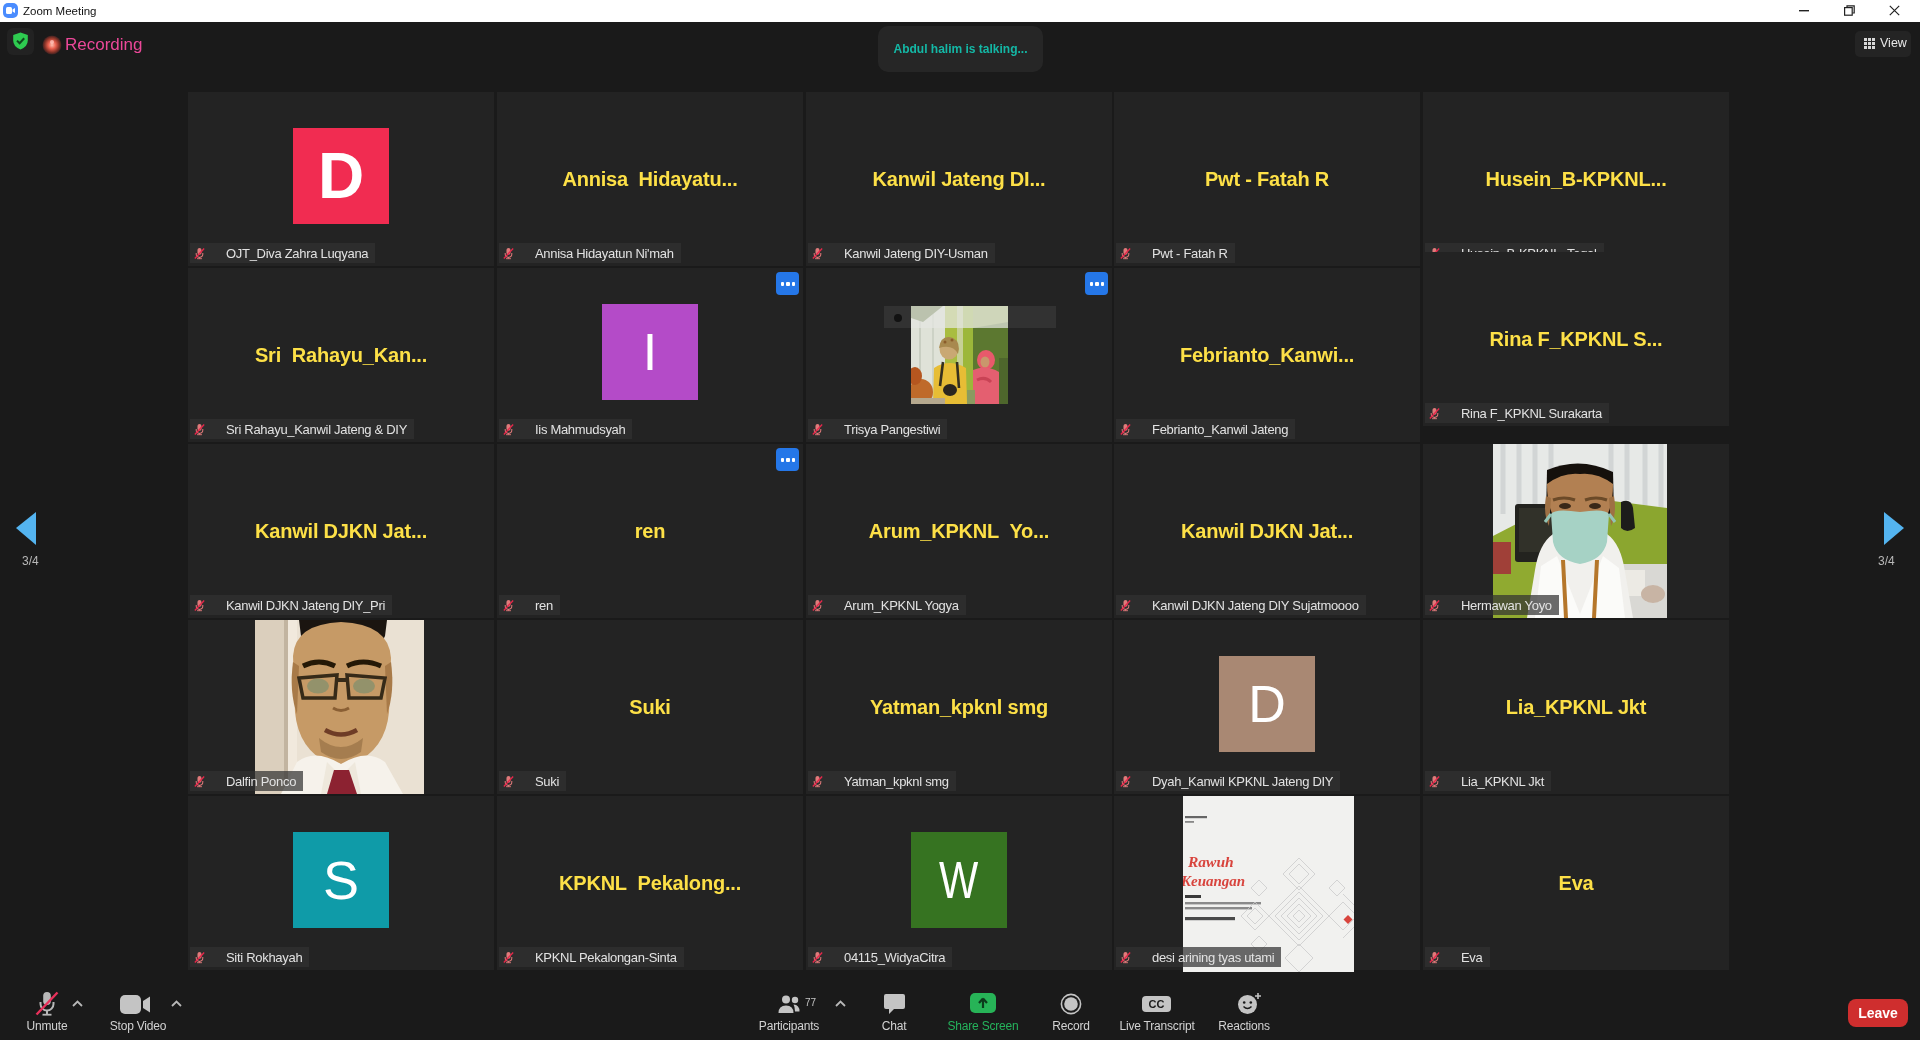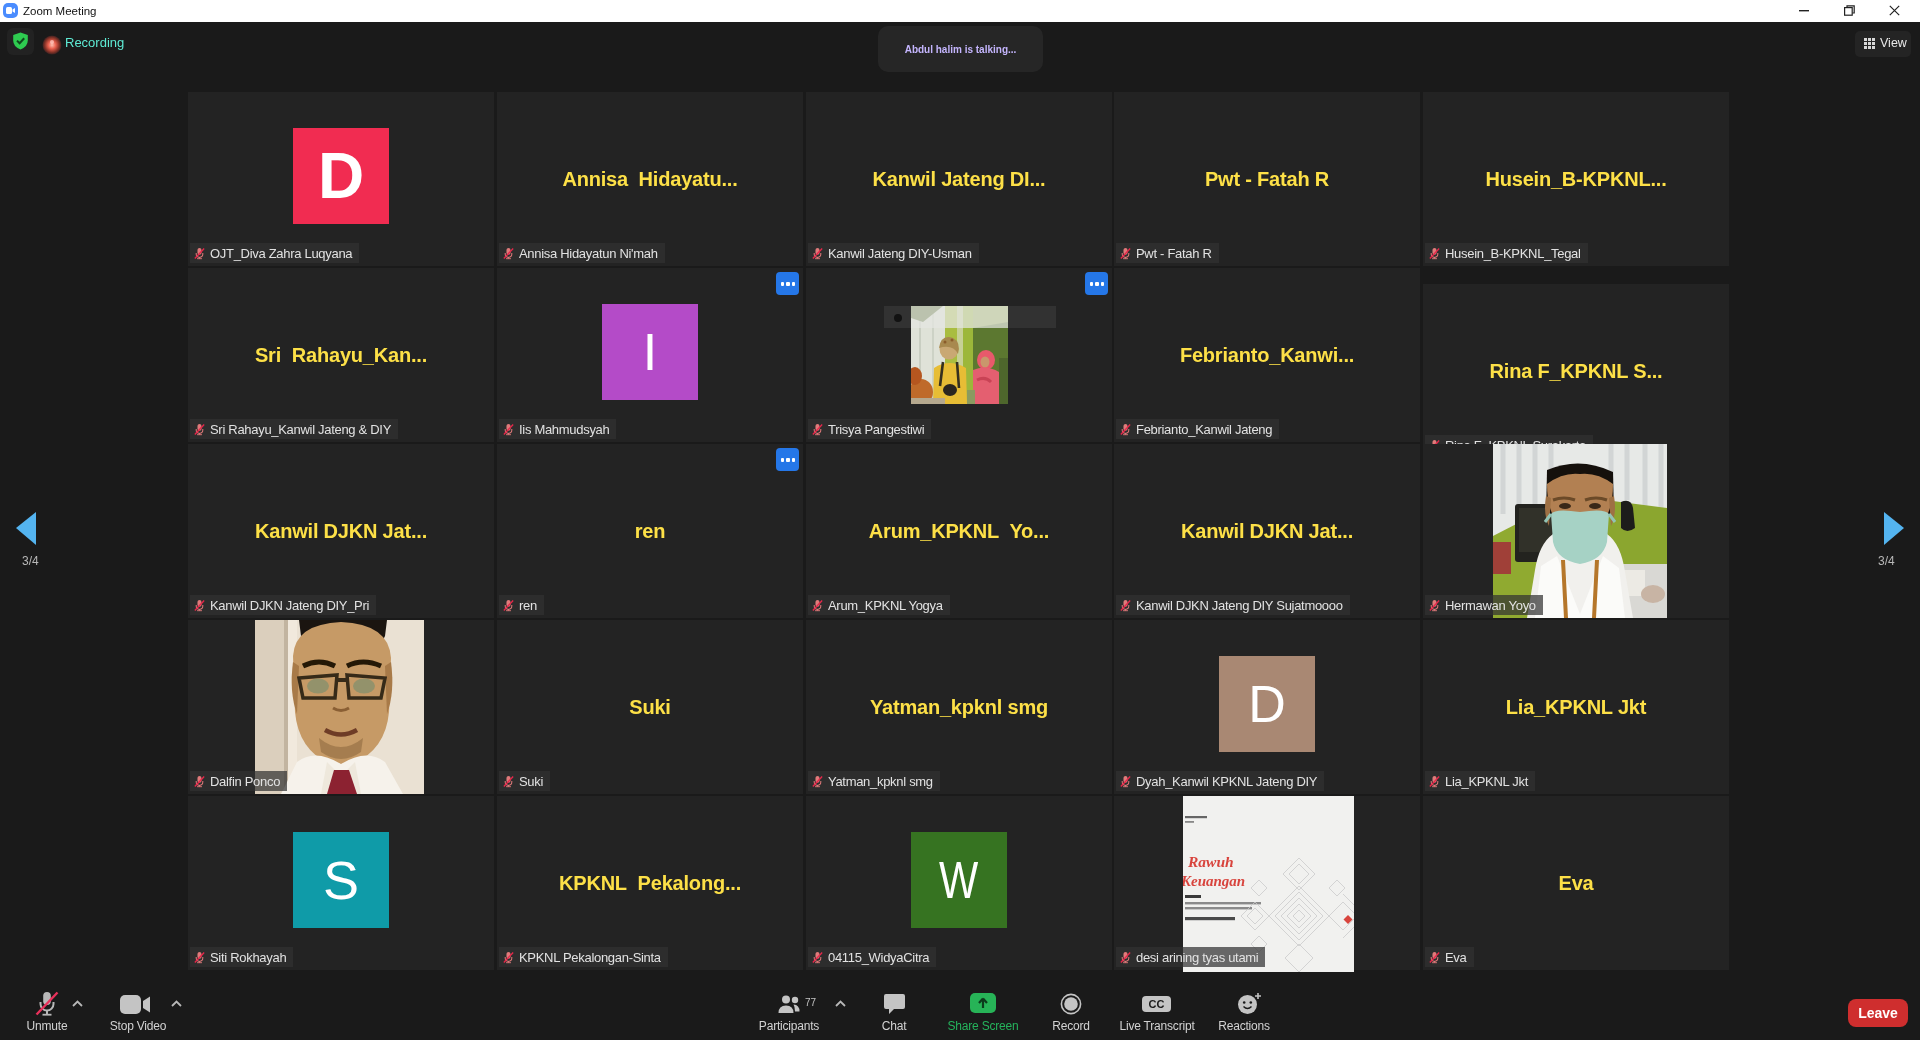--- a/index.html
+++ b/index.html
@@ -2,32 +2,32 @@
 <html><head>
 <meta charset="utf-8">
 <style>
 html,body{margin:0;padding:0;width:1920px;height:1040px;overflow:hidden;background:#1a1a1a;font-family:"Liberation Sans",sans-serif;}
 #titlebar{position:absolute;left:0;top:0;width:1920px;height:22px;background:#ffffff;padding-left:8px;}
 #titlebar .ticon{position:absolute;left:3px;top:3px;width:15px;height:15px;border-radius:5px;background:#4a8cfe;}
 #titlebar .tname{position:absolute;left:23px;top:5px;font-size:11.5px;color:#111;}
 .tile{position:absolute;background:#232323;}
 .ctext{position:absolute;left:0;right:0;top:0;bottom:0;display:flex;align-items:center;justify-content:center;font-weight:bold;font-size:20px;color:#fde047;letter-spacing:-0.2px;white-space:pre;}
 .avatar{position:absolute;left:105px;top:36px;width:96px;height:96px;display:flex;align-items:center;justify-content:center;color:#fff;}
-.label{position:absolute;left:2px;bottom:3px;height:20px;background:rgba(50,50,50,0.72);display:flex;align-items:center;padding:0 7px 0 4px;font-size:13px;letter-spacing:-0.3px;color:#e2e2e2;white-space:nowrap;}
+.label{position:absolute;left:2px;bottom:3px;height:20px;background:rgba(50,50,50,0.72);display:flex;align-items:center;padding:0 7px 0 4px;font-size:13px;letter-spacing:-0.3px;color:#e2e2e2;white-space:nowrap;gap:16px;}
 .label svg{margin-right:5px;flex:0 0 auto;}
 .menu3{position:absolute;top:4px;right:4px;width:23px;height:23px;border-radius:4px;background:#2577e8;}
 .menu3 i{position:absolute;top:10px;width:3.5px;height:3.5px;border-radius:1px;background:#fff;}
 .arrowL{position:absolute;left:16px;top:512px;width:0;height:0;border-top:16px solid transparent;border-bottom:17px solid transparent;border-right:20px solid #54b4f0;}
 .arrowR{position:absolute;left:1884px;top:512px;width:0;height:0;border-top:16px solid transparent;border-bottom:17px solid transparent;border-left:20px solid #54b4f0;}
 .pgnum{position:absolute;font-size:12px;color:#b8b8b8;}
 .tlabel{position:absolute;font-size:12px;letter-spacing:-0.2px;color:#d2d2d2;white-space:nowrap;transform:translateX(-50%);}
 .tgreen{color:#25b35c;}
 #leave{position:absolute;left:1848px;top:999px;width:60px;height:28px;border-radius:8px;background:#cf2e2e;color:#fff;font-weight:bold;font-size:14px;text-align:center;line-height:28px;}
-#tooltip{position:absolute;left:878px;top:26px;width:165px;height:46px;border-radius:10px;background:#262626;color:#c4b5fd;font-weight:bold;font-size:10px;display:flex;align-items:center;justify-content:center;white-space:nowrap;}
-.rec{position:absolute;font-size:13px;color:#5eead4;}
+#tooltip{position:absolute;left:878px;top:26px;width:165px;height:46px;border-radius:10px;background:#262626;color:#14b8a6;font-weight:bold;font-size:12px;display:flex;align-items:center;justify-content:center;white-space:nowrap;}
+.rec{position:absolute;font-size:17px;color:#ec4899;}
 #viewbtn{position:absolute;left:1855px;top:31px;width:56px;height:26px;border-radius:5px;background:#242424;}
 </style>
 </head>
 <body>
 <div id="titlebar">
   <div class="ticon">
       <svg width="9" height="7" viewBox="0 0 9 7" style="position:absolute;left:3px;top:4px;">
         <rect x="0" y="0" width="6" height="7" rx="1.5" fill="#fff"></rect>
         <path d="M6.5 2.5 L9 1 V6 L6.5 4.5 Z" fill="#fff"></path>
       </svg>
@@ -249,21 +249,21 @@
             <rect x="4.1" y="0.5" width="4.8" height="8" rx="2.4"></rect>
             <path d="M2 6.5v1.2a4.5 4.5 0 0 0 9 0V6.5h-1.2v1.2a3.3 3.3 0 0 1-6.6 0V6.5z"></path>
             <rect x="5.9" y="11" width="1.2" height="2"></rect>
             <rect x="3.6" y="12.6" width="5.8" height="1.1"></rect>
           </g>
           <line x1="1" y1="13" x2="12" y2="1" stroke="#e8274b" stroke-width="1.6"></line>
         </svg>
         <span>Febrianto_Kanwil Jateng</span>
       </div>
     </div>
-<div class="tile" style="left:1423px;top:284px;width:306px;height:174px;">
+<div class="tile" style="left:1423px;top:252px;width:306px;height:174px;">
       <div class="ctext">Rina F_KPKNL S...</div>
       <div class="label">
         <svg width="11" height="13" viewBox="0 0 13 14">
           <g fill="#e07a7a">
             <rect x="4.1" y="0.5" width="4.8" height="8" rx="2.4"></rect>
             <path d="M2 6.5v1.2a4.5 4.5 0 0 0 9 0V6.5h-1.2v1.2a3.3 3.3 0 0 1-6.6 0V6.5z"></path>
             <rect x="5.9" y="11" width="1.2" height="2"></rect>
             <rect x="3.6" y="12.6" width="5.8" height="1.1"></rect>
           </g>
           <line x1="1" y1="13" x2="12" y2="1" stroke="#e8274b" stroke-width="1.6"></line>

